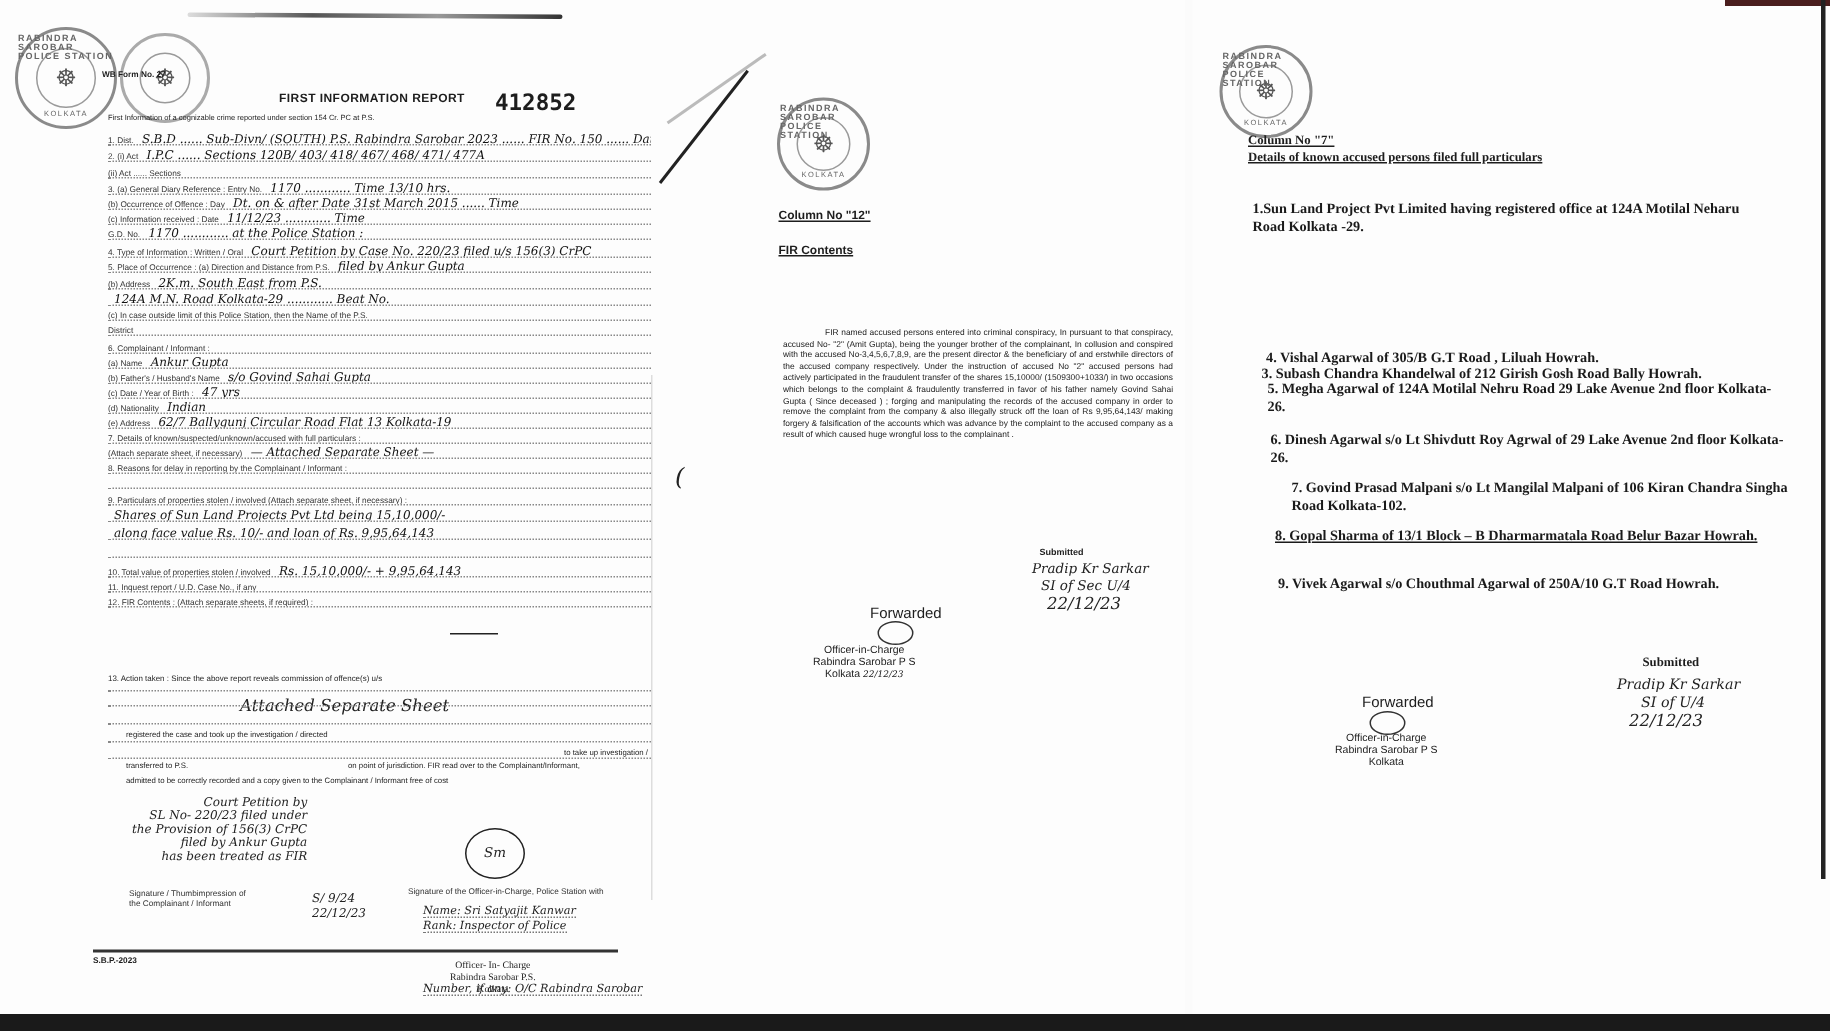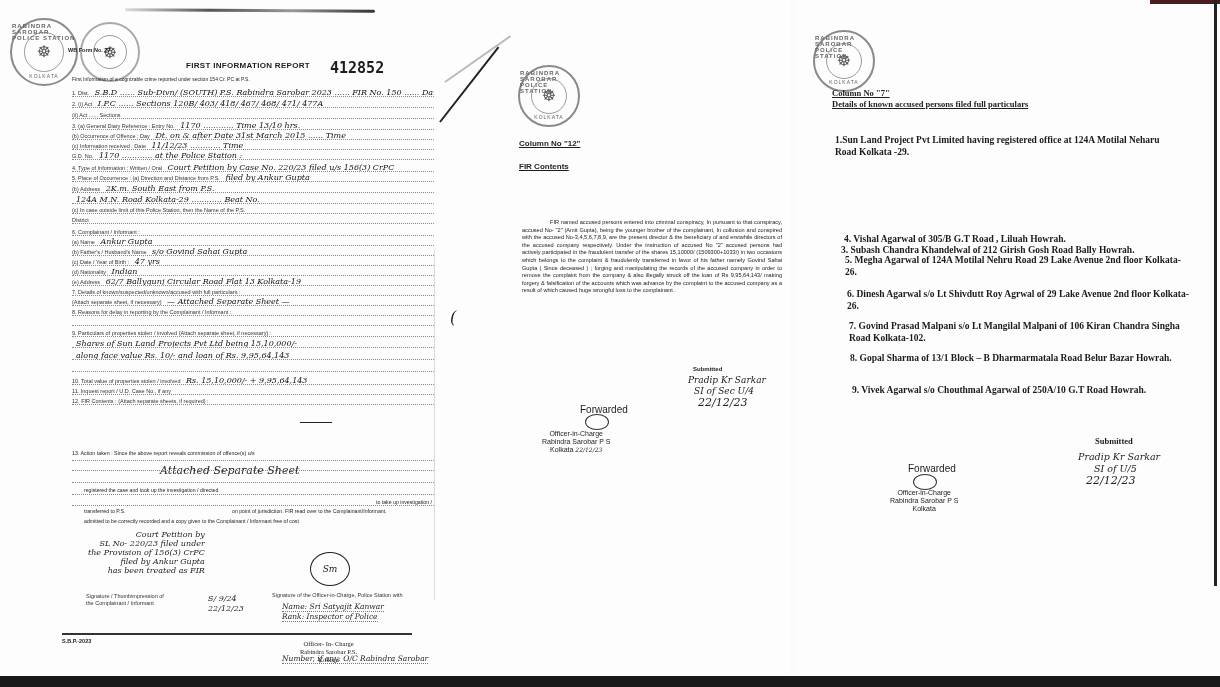--- a/index.html
+++ b/index.html
@@ -179,28 +179,28 @@
     <span class="ring-b">KOLKATA</span>
   </div>
   <div class="t title" style="left:37px;top:88px;">Column No "7"</div>
   <div class="t title" style="left:37px;top:99px;">Details of known accused persons filed full particulars</div>
 
   <div class="acc" style="left:40px;top:135px;">1.Sun Land Project Pvt Limited having registered office at 124A Motilal Neharu Road Kolkata -29.</div>
   <div class="acc" style="left:46px;top:204px;margin-top:41px;">3. Subash Chandra Khandelwal of 212 Girish Gosh Road Bally Howrah.</div>
   <div class="acc" style="left:49px;top:234px;">4. Vishal Agarwal of 305/B G.T Road , Liluah Howrah.</div>
   <div class="acc" style="left:50px;top:255px;">5. Megha Agarwal of 124A Motilal Nehru Road 29 Lake Avenue 2nd floor Kolkata-26.</div>
   <div class="acc" style="left:52px;top:289px;">6. Dinesh Agarwal s/o Lt Shivdutt Roy Agrwal of 29 Lake Avenue 2nd floor Kolkata-26.</div>
-  <div class="acc" style="left:54px;top:321px;">7. Govind Prasad Malpani s/o Lt Mangilal Malpani of 106 Kiran Chandra Singha Road Kolkata-102.</div>
-  <div class="acc" style="left:55px;top:353px;">8. Gopal Sharma of 13/1 Block – B Dharmarmatala Road Belur Bazar Howrah.</div>
+  <div class="acc" style="left:66px;top:321px;">7. Govind Prasad Malpani s/o Lt Mangilal Malpani of 106 Kiran Chandra Singha Road Kolkata-102.</div>
+  <div class="acc" style="left:55px;top:353px;text-decoration:underline;">8. Gopal Sharma of 13/1 Block – B Dharmarmatala Road Belur Bazar Howrah.</div>
   <div class="acc" style="left:57px;top:385px;">9. Vivek Agarwal s/o Chouthmal Agarwal of 250A/10 G.T Road Howrah.</div>
 
   <div class="t" style="left:300px;top:436px;font-family:'Liberation Serif',serif;font-weight:bold;font-size:8.5px;">Submitted</div>
   <div class="t hw" style="left:283px;top:451px;font-size:9.5px;line-height:12px;">
     <div>Pradip Kr Sarkar</div>
-    <div style="padding-left:16px">SI of U/5</div>
+    <div style="padding-left:16px">SI of U/4</div>
     <div style="padding-left:8px;font-size:11px;">22/12/23</div>
   </div>
 
   <div class="t" style="left:113px;top:463px;font-size:10px;">Forwarded</div>
   <div class="t" style="left:118px;top:474px;width:24px;height:16px;border:1.2px solid #333;border-radius:50%;"></div>
   <div class="t sigblk" style="left:95px;top:489px;">
     <div>Officer-in-Charge</div>
     <div>Rabindra Sarobar P S</div>
     <div>Kolkata</div>
   </div>

